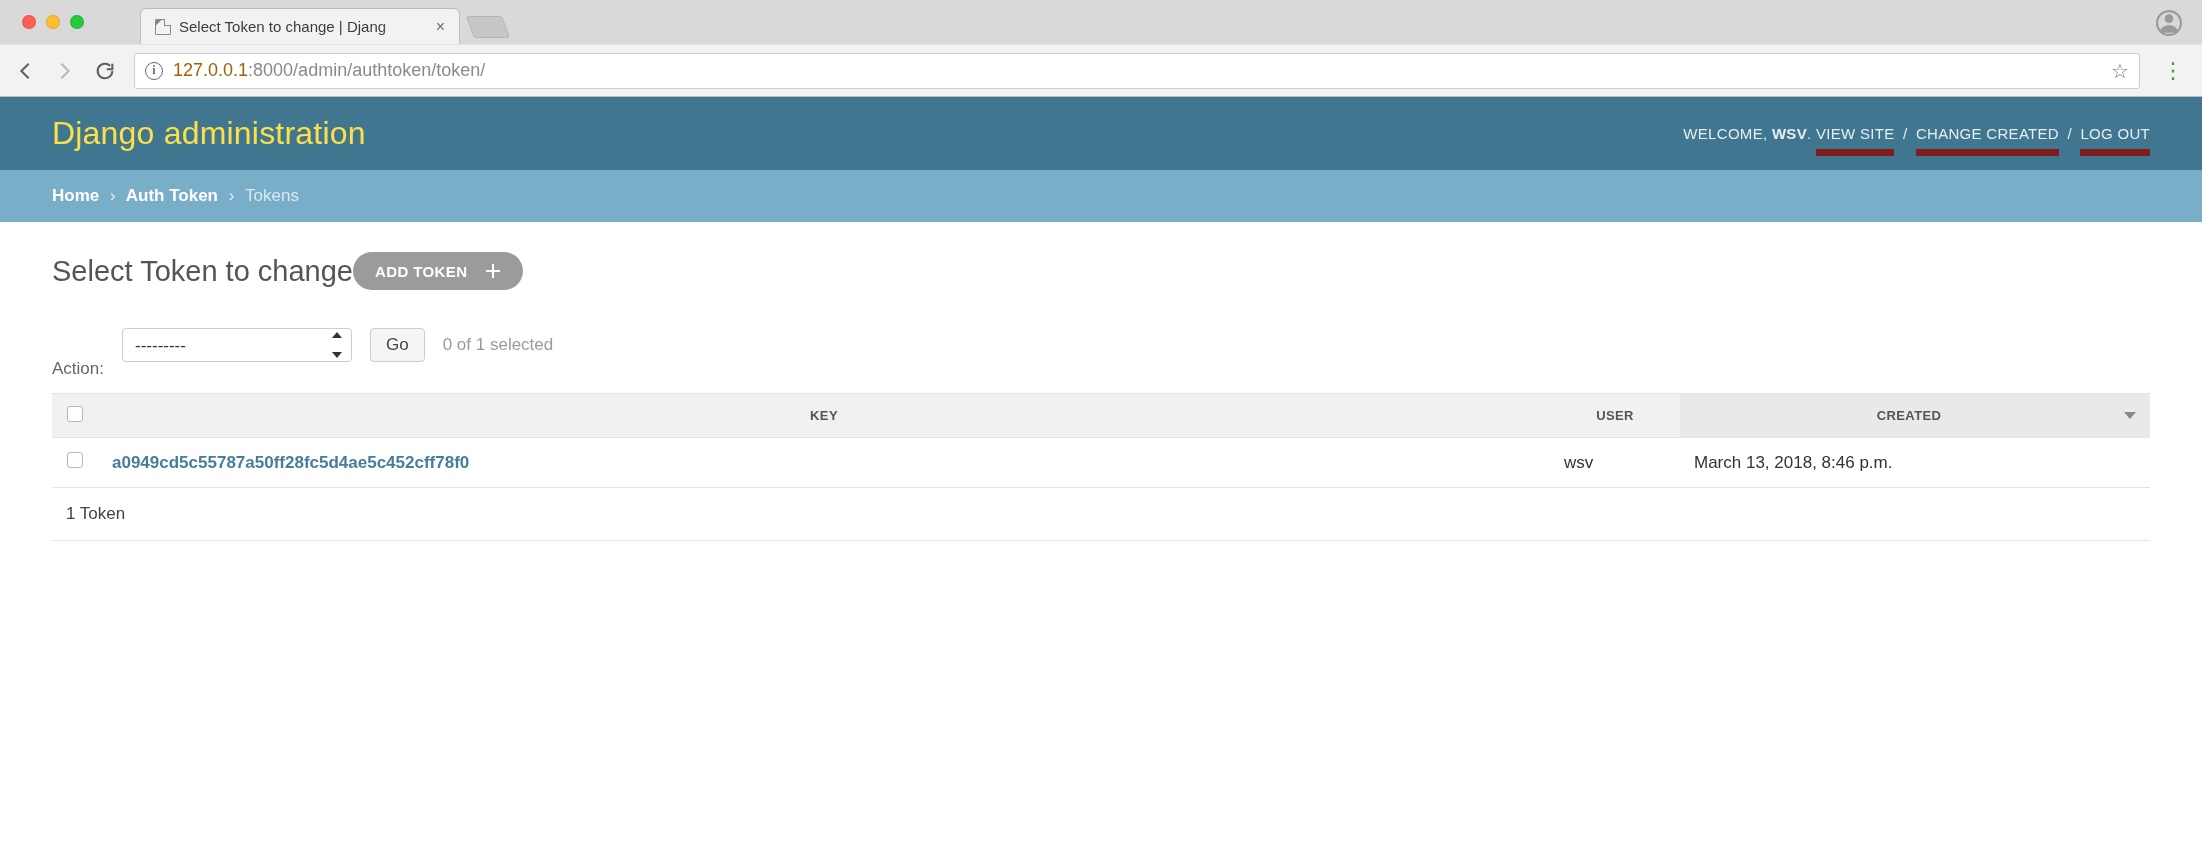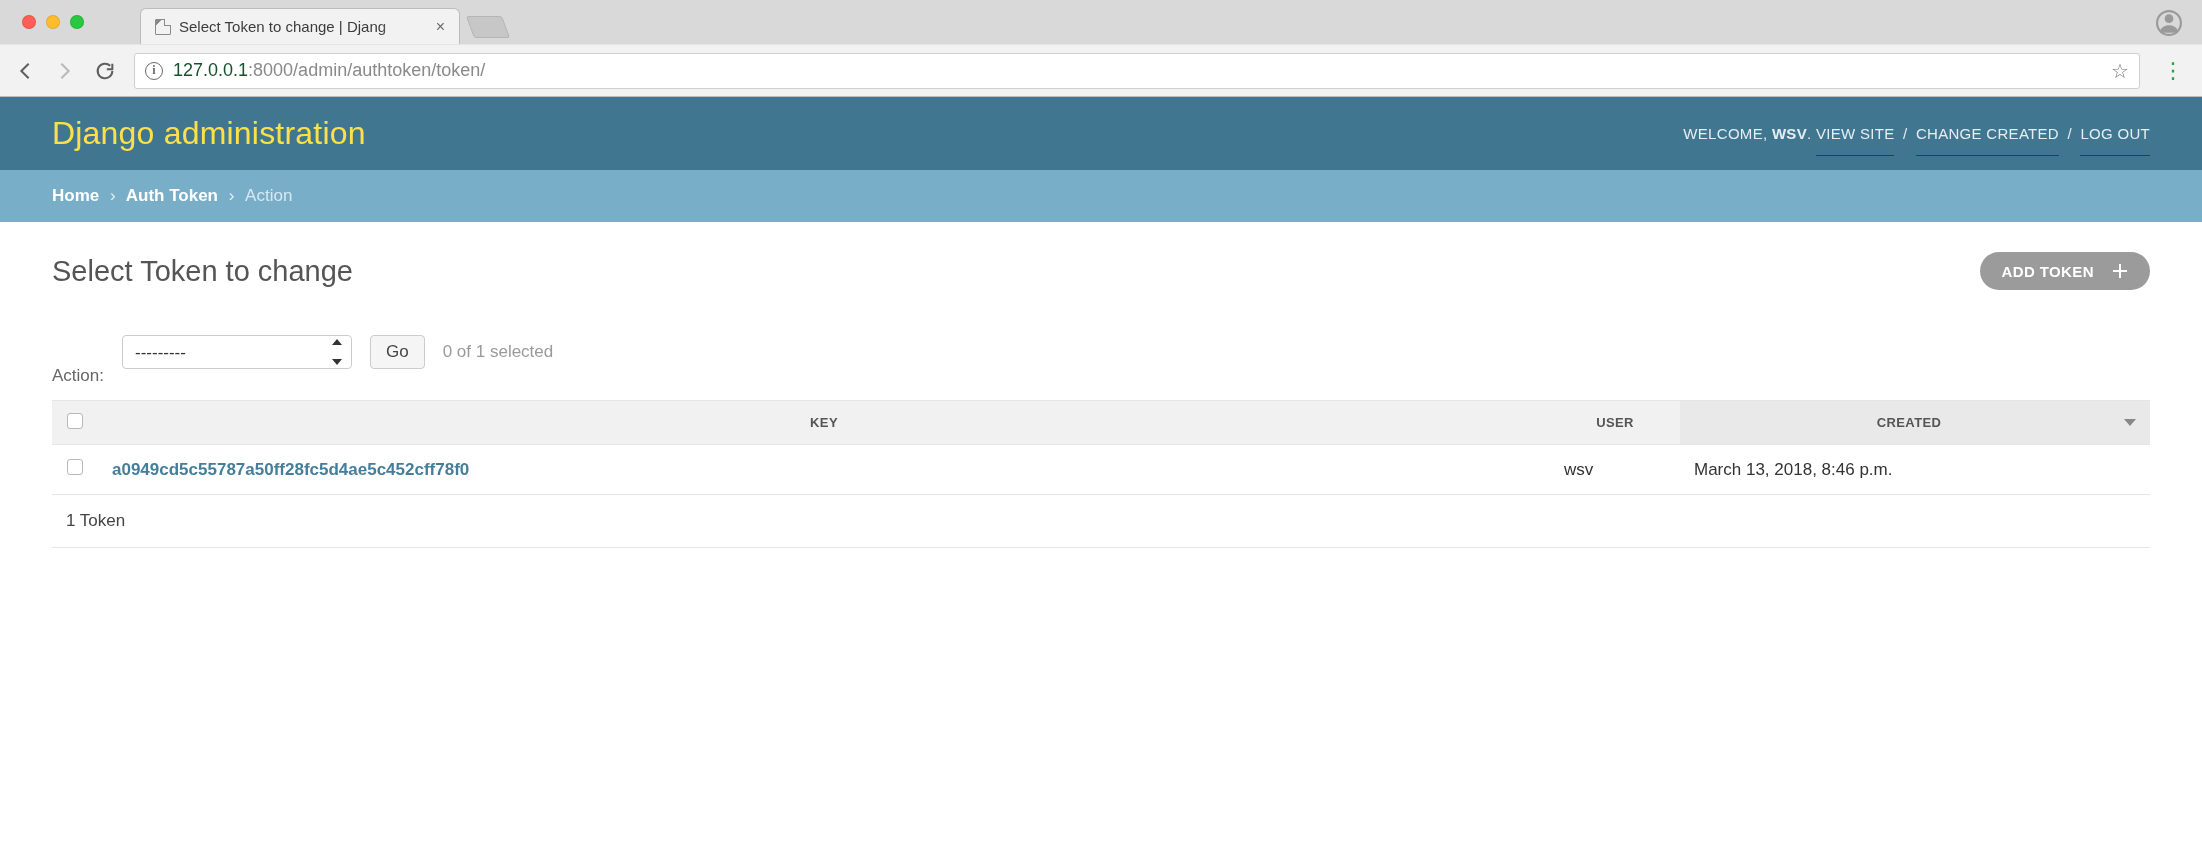--- a/index.html
+++ b/index.html
@@ -134,21 +134,21 @@
     font-family: Georgia, serif;
     flex-shrink:0;
   }
   .omnibox .url {
     font-size: 18px;
     color: #8a8a8a;
     flex: 1;
     white-space: nowrap;
     overflow:hidden;
   }
-  .omnibox .url .dark { color: #14532d; }
+  .omnibox .url .dark { color: #a16207; }
   .omnibox .star-icon { color:#7a7a7a; font-size:20px; }
   .toolbar .menu-icon { color:#2ea043; font-size:22px; line-height:1; padding: 0 4px; }
 
   
   .dj-header {
     background: #417690;
     padding: 18px 52px;
     display: flex;
     align-items: center;
     justify-content: space-between;
@@ -160,23 +160,23 @@
     letter-spacing: 0.2px;
   }
   .user-tools {
     color: #e6eef3;
     font-size: 15px;
     letter-spacing: 0.3px;
   }
   .user-tools .username { font-weight: bold; }
   .user-tools a {
     color: #e6eef3;
-    border-bottom: 1px solid #7f1d1d;
+    border-bottom: 7px solid #7f1d1d;
     text-decoration: none;
-    padding-bottom: 13px;
+    padding-bottom: 7px;
   }
   .user-tools .sep { margin: 0 4px; }
 
   
   .breadcrumbs {
     background: #79aec8;
     padding: 16px 52px;
     color: #e7f0f6;
     font-size: 17px;
     font-weight: 600;
@@ -185,22 +185,21 @@
   .breadcrumbs .bc-sep { margin: 0 6px; color: #e7f0f6; font-weight:400; }
   .breadcrumbs .bc-current { color: #d9e8f0; font-weight: 400; }
 
   
   .content {
     padding: 30px 52px;
   }
   .page-head {
     display: flex;
     align-items: center;
-    justify-content: space-between;
-    margin-bottom: 28px;
+    margin-bottom: 21px;
   }
   .page-title {
     color: #555;
     font-size: 29px;
     font-weight: 400;
   }
   .add-button {
     background: #9b9b9b;
     color: #fff;
     border: none;
@@ -392,21 +391,21 @@
     <span class="sep">/</span>
     <a href="#">LOG OUT</a>
   </div>
 </div>
 
 <div class="breadcrumbs">
   <span class="bc-link">Home</span>
   <span class="bc-sep">›</span>
   <span class="bc-link">Auth Token</span>
   <span class="bc-sep">›</span>
-  <span class="bc-current">Action</span>
+  <span class="bc-current">Tokens</span>
 </div>
 
 <div class="content">
   <div class="page-head">
     <h1 class="page-title">Select Token to change</h1>
     <button class="add-button">
       <span>ADD TOKEN</span>
       <span class="plus-icon">
         <svg width="14" height="14" viewBox="0 0 14 14">
             <path d="M6 0h2v14H6zM0 6h14v2H0z" fill="#fff"></path>

